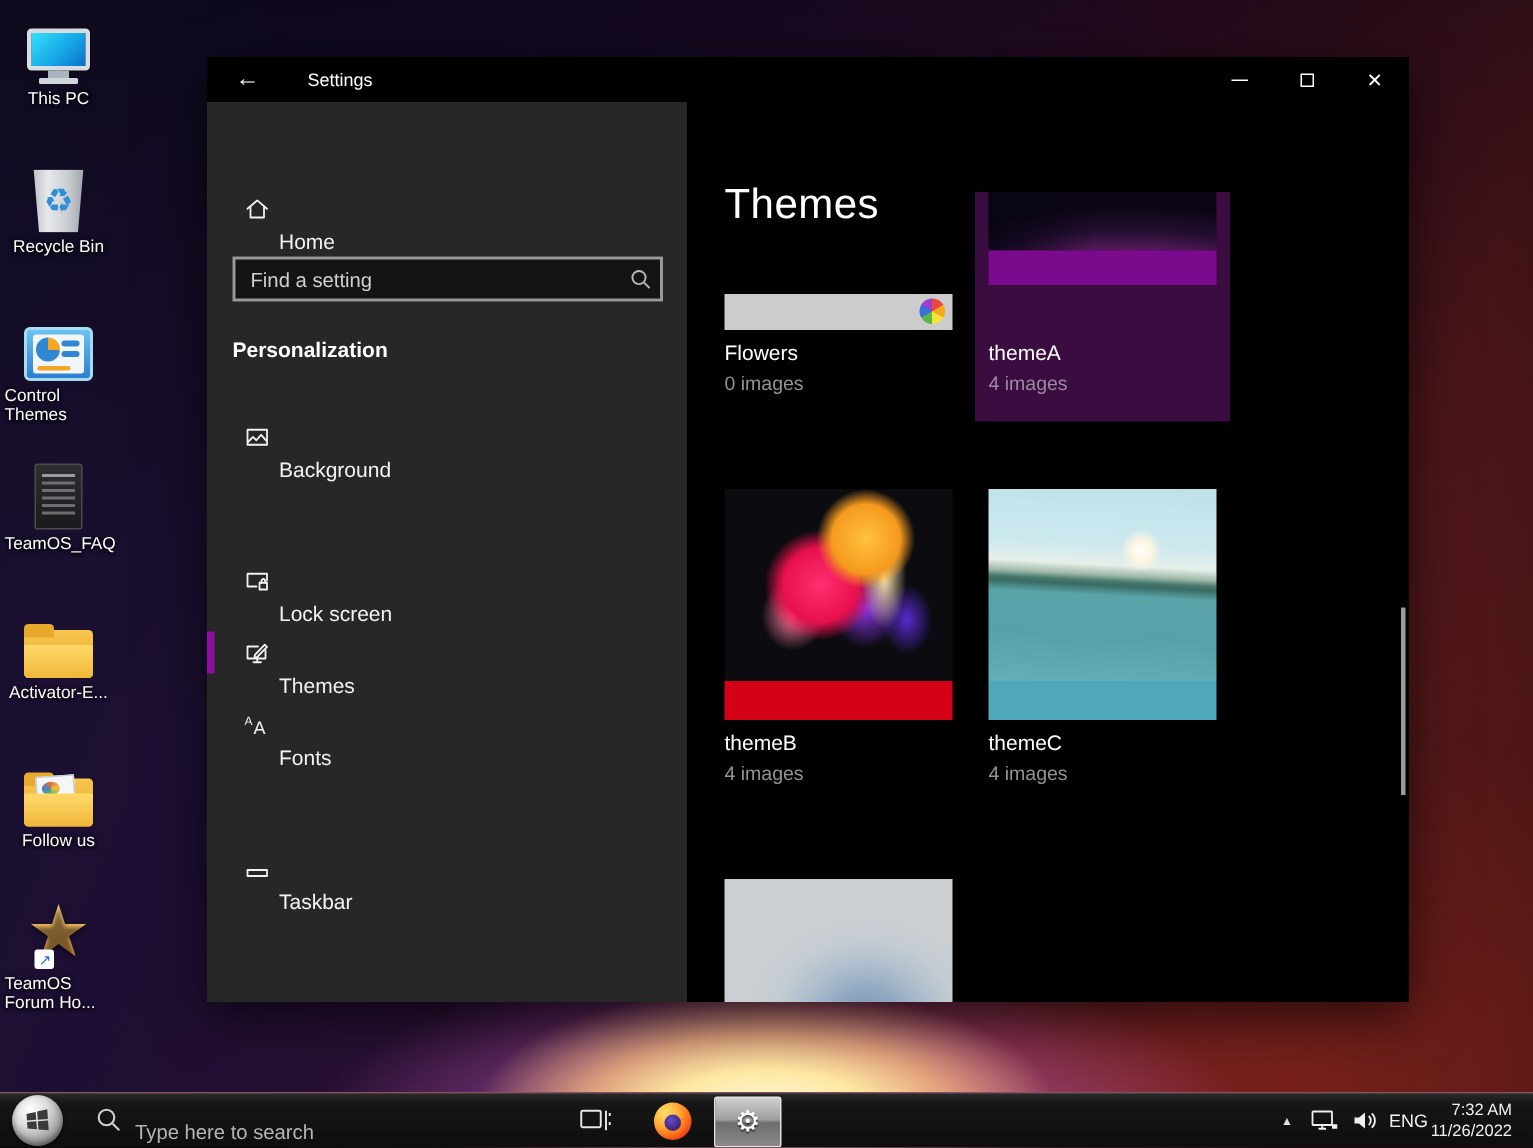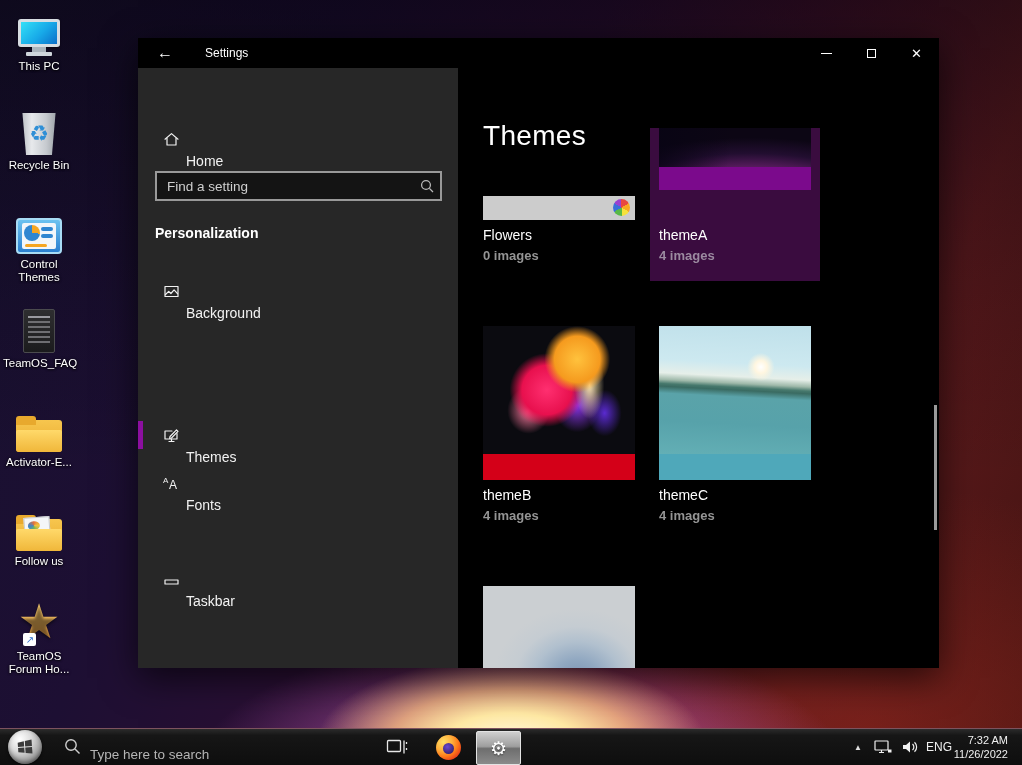--- a/index.html
+++ b/index.html
@@ -12,21 +12,21 @@
       radial-gradient(60% 45% at 85% 95%, rgba(150,40,30,0.55) 0%, rgba(120,30,22,0) 70%),
       linear-gradient(112deg, #181130 0%, #1d0f33 26%, #2c0f33 46%, #44122b 62%, #5c1a1d 80%, #421310 100%);
   }
   .screen::before { content:""; position:absolute; inset:0;
       background:linear-gradient(180deg, rgba(4,2,10,0.5) 0%, rgba(4,2,10,0.15) 40%, rgba(4,2,10,0) 62%); pointer-events:none; }
 
   
   .desk-icons { position:absolute; left:2px; top:0; width:74px; }
   .dicon { position:absolute; left:0; width:74px; display:flex; flex-direction:column; align-items:center; cursor:pointer; }
   .dicon .art { height:48px; display:flex; align-items:flex-end; justify-content:center; position:relative; }
-  .dicon .lbl { margin-top:4px; font-size:11.5px; line-height:13px; color:#fff; text-align:center;
+  .dicon .lbl { margin-top:4px; font-size:11.5px; line-height:13px; color:#fff; 
                 text-shadow:0 1px 2px rgba(0,0,0,0.9), 0 0 3px rgba(0,0,0,0.7); max-width:72px; }
   
   .pc-mon { width:42px; height:28px; border:3px solid #d7dde2; border-radius:3px;
             background:linear-gradient(135deg,#33e0f7 0%,#17a9e8 55%,#0b6fc9 100%); box-shadow:0 1px 2px rgba(0,0,0,.5);}
   .pc-stand { width:14px; height:5px; background:#aab4bc; margin:0 auto; }
   .pc-base { width:26px; height:4px; background:#cfd6dc; margin:0 auto; border-radius:1px; }
   
   .bin { width:36px; height:42px; background:linear-gradient(90deg,#b9bdc2 0%,#e7e9ec 30%,#c6cacf 70%,#9aa0a6 100%);
          clip-path:polygon(4% 0,96% 0,86% 100%,14% 100%); display:flex; align-items:center; justify-content:center; }
   .bin span { font-size:22px; color:#2f8fd6; line-height:1; }
@@ -81,21 +81,21 @@
                border:2px solid #999; display:flex; align-items:center; }
   .sb-search input { flex:1; height:100%; background:transparent; border:0; outline:none; color:#d8d8d8;
                font-size:13.5px; padding:0 10px; font-family:"Liberation Sans", sans-serif; }
   .sb-search input::placeholder { color:#cfcfcf; }
   .sb-search .mag { width:26px; display:flex; justify-content:center; cursor:pointer; }
   .sb-section { position:absolute; left:17px; top:157px; font-size:14px; font-weight:bold; color:#fff; }
 
   .content { position:absolute; left:320px; top:30px; width:481px; height:600px; background:#000; overflow:hidden; }
   .c-head { position:absolute; left:25px; top:52px; font-size:28px; font-weight:300; color:#fff; letter-spacing:0.3px; }
   .tname { position:absolute; font-size:14px; color:#fff; }
-  .tcount { position:absolute; font-size:13px; color:#949494;font-weight:bold; }
+  .tcount { position:absolute; font-size:13px; color:#949494; }
   .thumb { position:absolute; width:152px; }
   .strip { position:absolute; width:152px; }
   .wheel { position:absolute; right:5px; top:3px; width:17px; height:17px; border-radius:50%;
            background:conic-gradient(#e8483f 0 60deg,#f7a821 60deg 120deg,#f5e23a 120deg 180deg,#58b847 180deg 240deg,#3a6fd8 240deg 300deg,#9a3fd0 300deg 360deg); }
   .selcard-bg { position:absolute; left:192px; top:60px; width:170px; height:153px; background:#3a0c3f; }
   .img-a { left:201px; top:60px; height:39px;
      background:
        linear-gradient(100deg, rgba(8,4,20,0.85) 0%, rgba(8,4,20,0) 48%),
        radial-gradient(130% 200% at 60% 225%, #fff3e0 0%, #ffc6d8 10%, #f07fc0 24%, #b23d96 40%, #641f68 58%, #220e30 80%, #0c0614 100%);
   }
@@ -275,20 +275,30 @@
 
       <div class="sb-row" style="top:205px">
         <span class="ic">
           <svg class="oline" width="17" height="17" viewBox="0 0 17 17">
               <rect x="2" y="3.5" width="13" height="10"></rect>
               <path d="M2.5 11.5 l3.2-3.2 2.2 2.2 3.2-3.6 3.4 3.8"></path>
             </svg>
         </span>
         <span class="tx">Background</span>
       </div>
+      <div class="sb-row" style="top:301px">
+        <span class="ic">
+          <svg class="oline" width="17" height="17" viewBox="0 0 17 17">
+              <path d="M15 8 V3.5 H2 V12 H8"></path>
+              <rect x="10" y="9.5" width="5" height="4.5"></rect>
+              <path d="M11.3 9.5 v-1.3 a1.2 1.2 0 0 1 2.4 0 v1.3"></path>
+            </svg>
+        </span>
+        <span class="tx">Lock screen</span>
+      </div>
       <div class="sb-row sel" style="top:349px">
         <span class="selbar" style="background:#8c0fa0"></span>
         <span class="ic">
           <svg class="oline" width="17" height="17" viewBox="0 0 17 17">
               <path d="M14 6.5 V12 H2 V4 h7"></path>
               <path d="M6 14.5 h5 M8.5 12 v2.5"></path>
               <path d="M7 9.5 L13.5 2.8 L15 4.3 L8.5 11 L6.6 11.4 z"></path>
             </svg>
         </span>
         <span class="tx">Themes</span>

